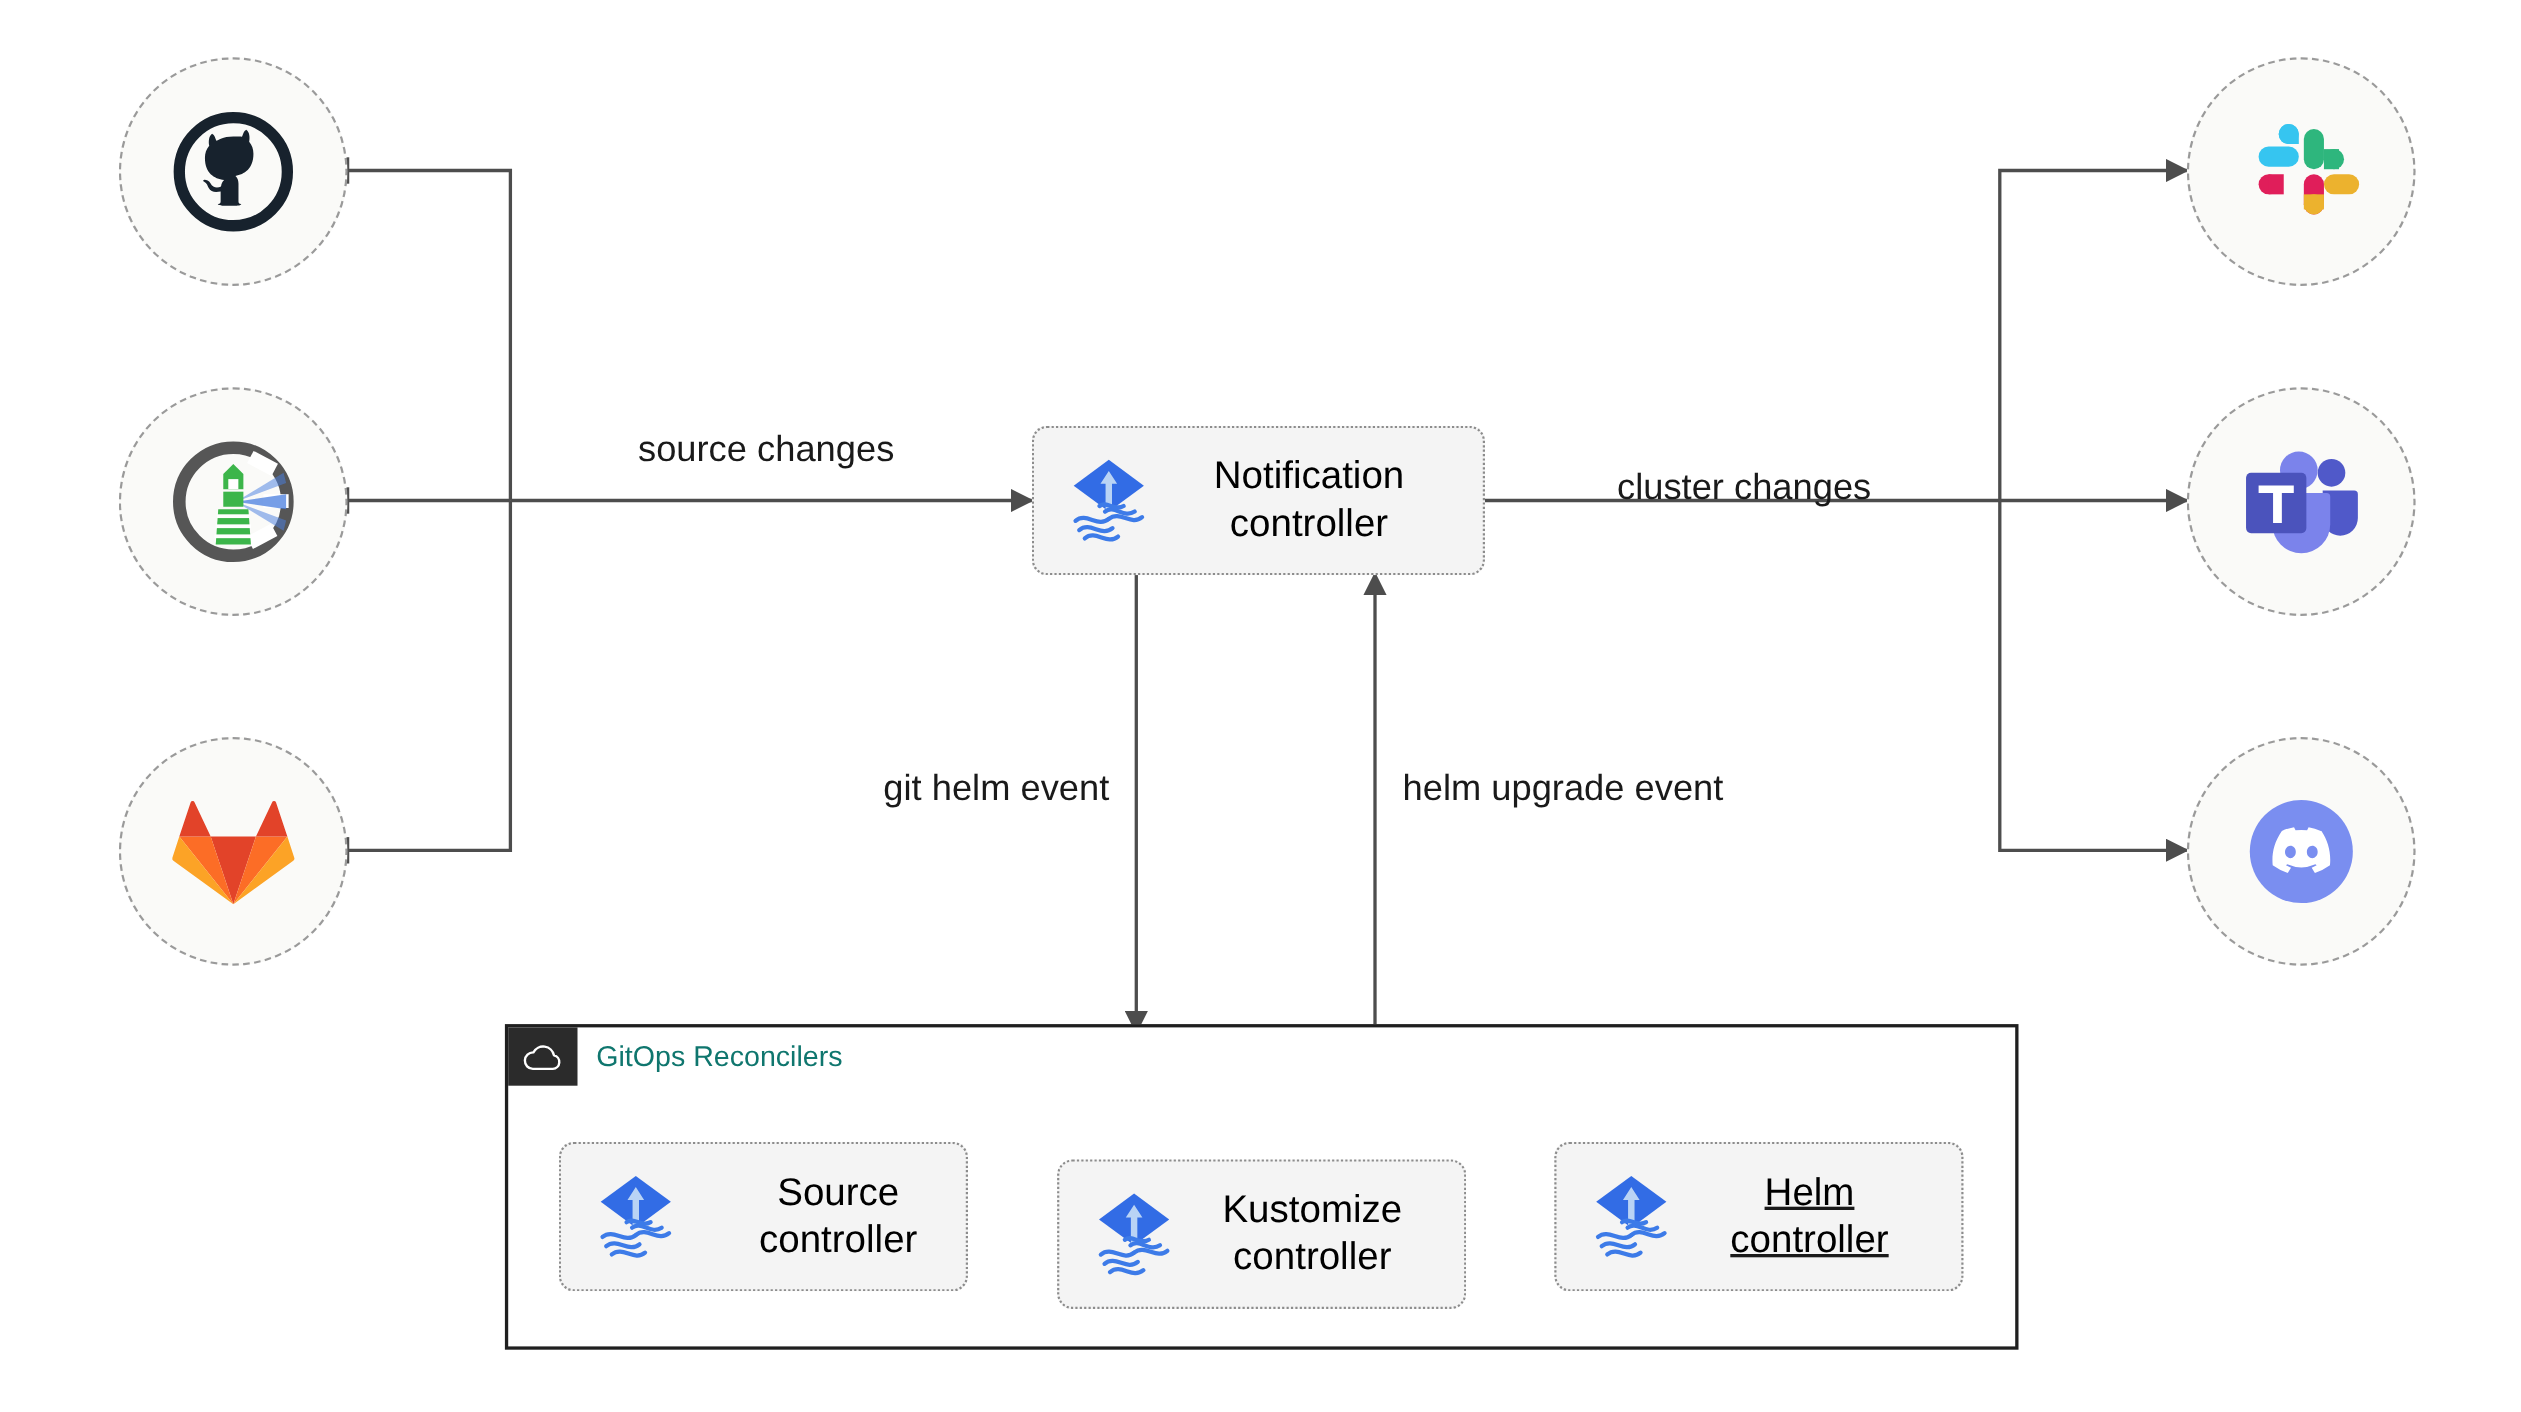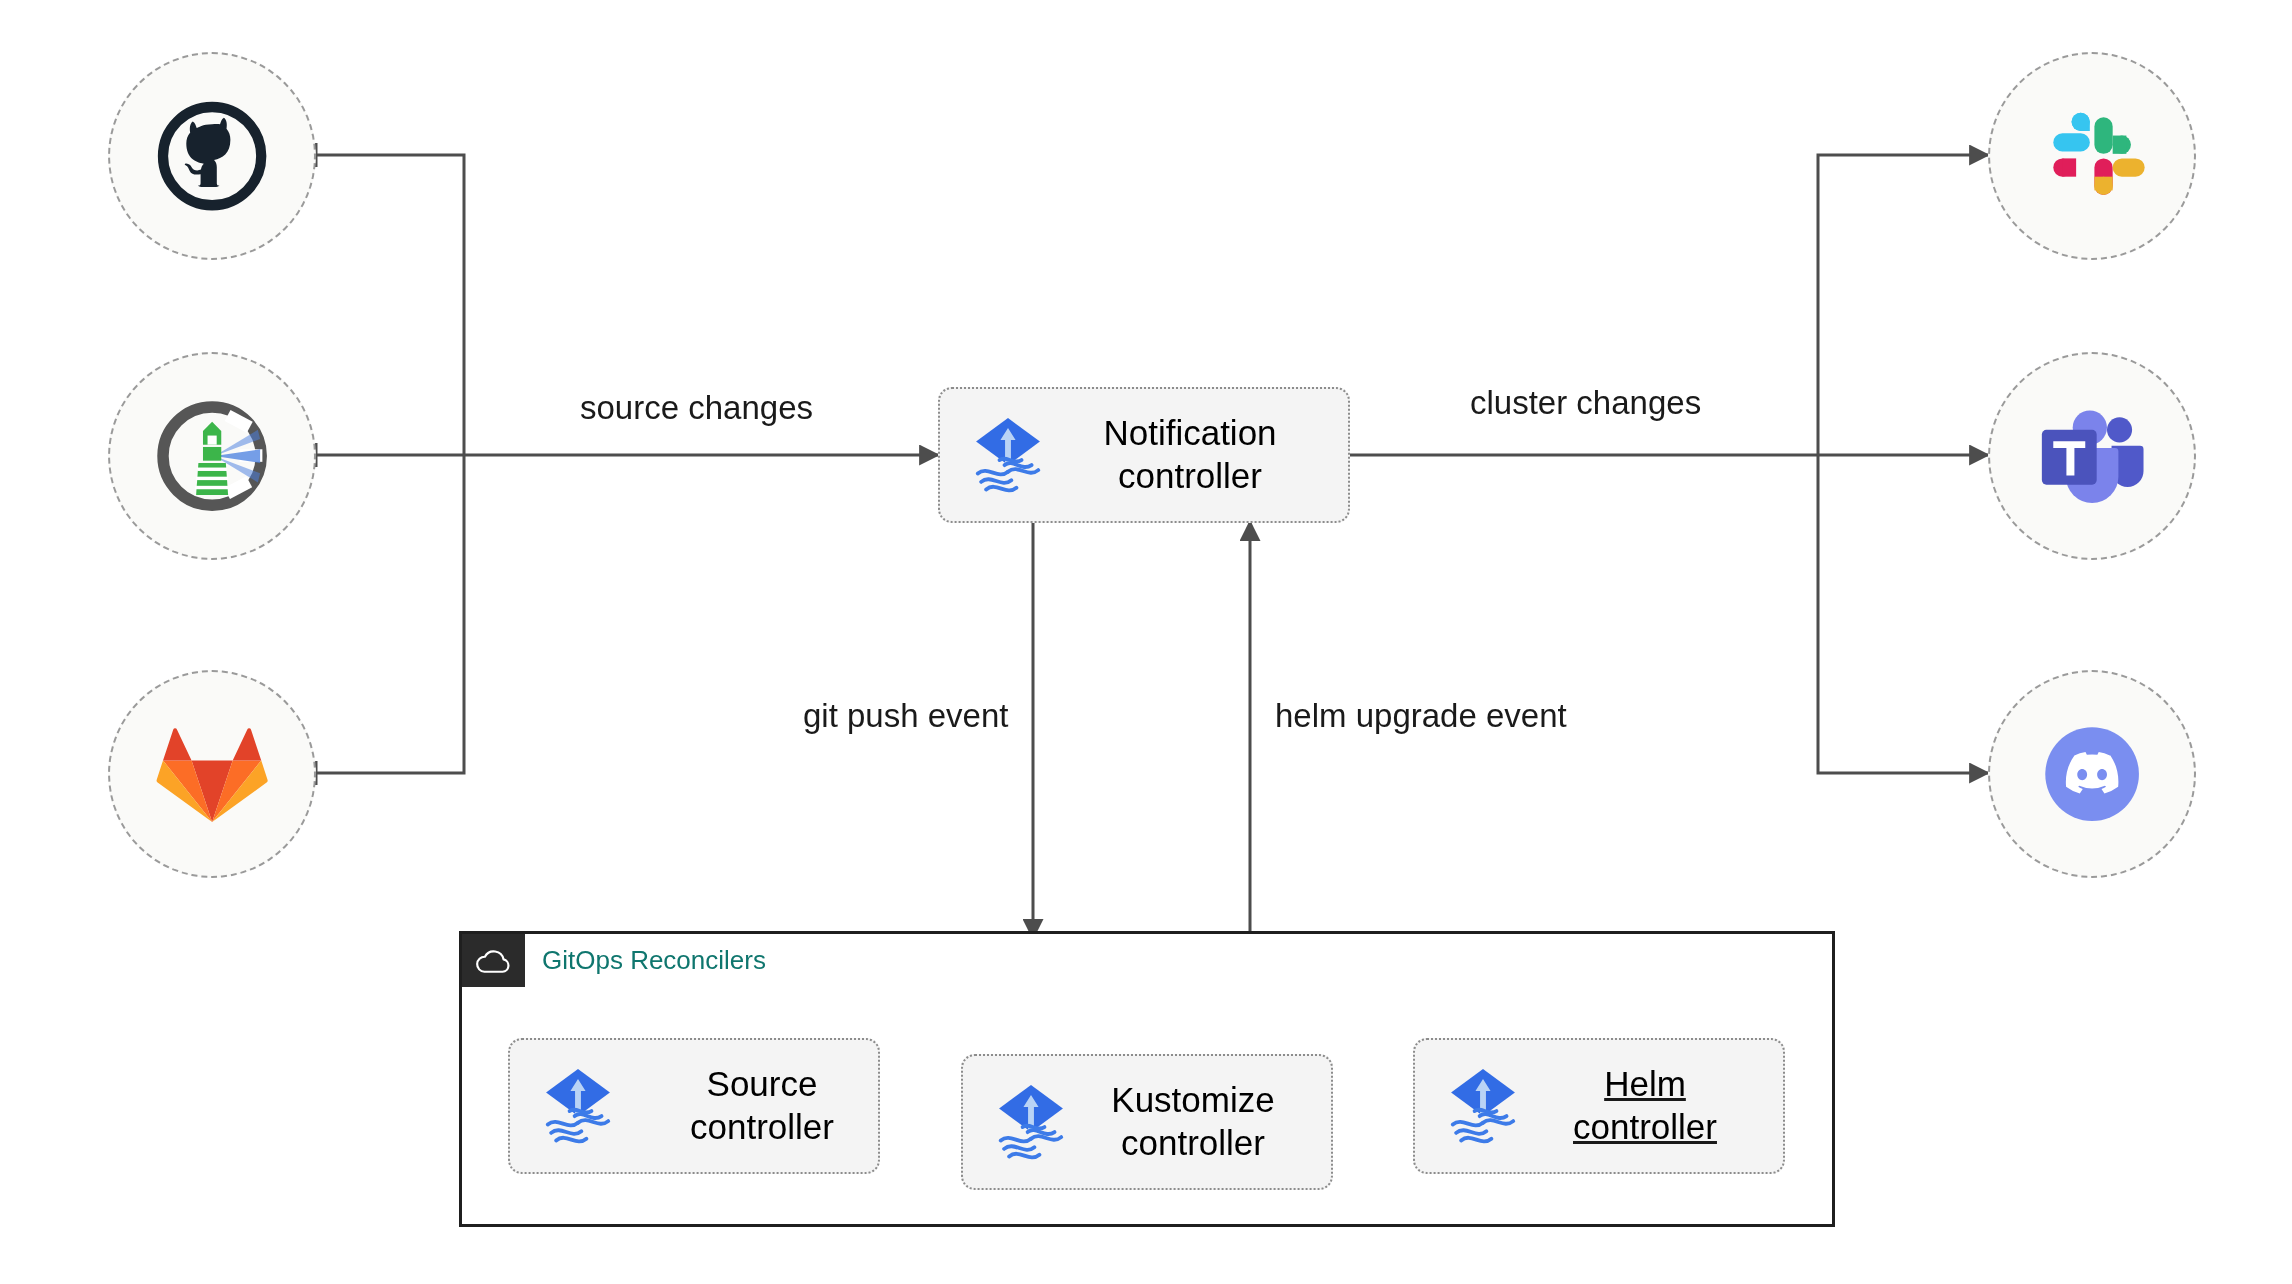--- a/index.html
+++ b/index.html
@@ -334,19 +334,19 @@
           </g>
         </svg>
       </span>
       <span class="ctrl-label">Helm
 controller</span>
     </div>
   </div>
 
   <div class="edge-label" style="left:580px; top:389px;">source changes</div>
 
-  <div class="edge-label" style="left:1470px; top:384px;">cluster changes</div>
-
-  <div class="edge-label" style="left:803px; top:697px;">git push event</div>
+  <div class="edge-label" style="left:1470px; top:424px;">cluster changes</div>
+
+  <div class="edge-label" style="left:803px; top:697px;">git helm event</div>
 
   <div class="edge-label" style="left:1275px; top:697px;">helm upgrade event</div>
 
 </div>
 
 </body></html>

